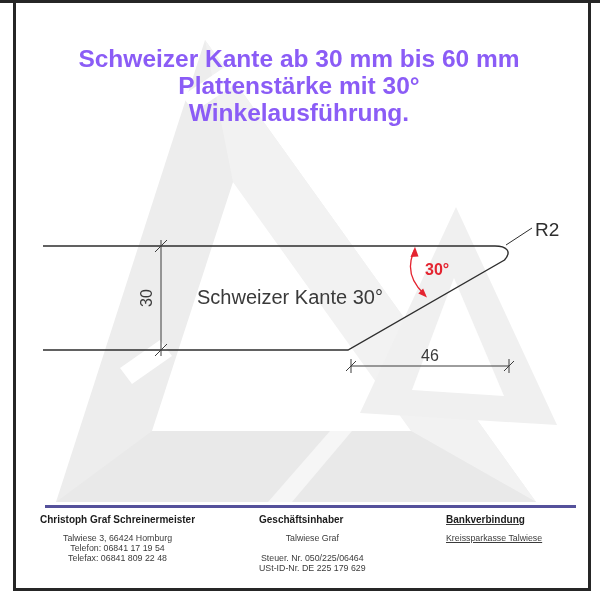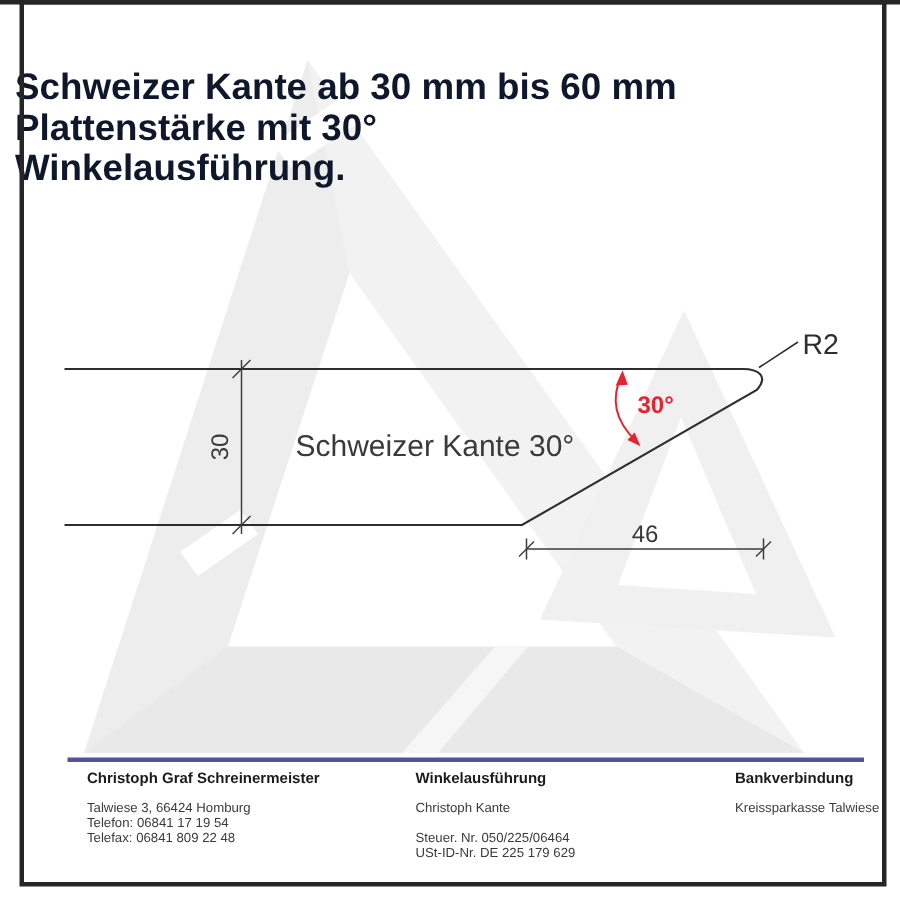--- a/index.html
+++ b/index.html
@@ -15,41 +15,41 @@
   .top-bar{position:absolute;left:0;top:0;width:600px;height:3px;background:#262626;z-index:6;}
   .frame{position:absolute;left:13px;top:0;width:578px;height:591px;
          border:3px solid #262626;box-sizing:border-box;z-index:6;pointer-events:none;}
 
   
   .watermark{position:absolute;left:0;top:0;z-index:0;}
 
   
   .title{
     position:absolute;left:10px;top:45px;width:578px;
-    z-index:2;
-    color:#0f172a;font-weight:bold;font-size:24.5px;line-height:27px;
+    text-align:center;z-index:2;
+    color:#8b5cf6;font-weight:bold;font-size:24.5px;line-height:27px;
     letter-spacing:0px;
   }
 
   
   .drawing{position:absolute;left:0;top:0;z-index:1;}
   .draw-label{font-size:20px;fill:#3a3a3a;}
   .dim-text{font-size:16px;fill:#3a3a3a;}
   .r-text{font-size:19px;fill:#2e2e2e;}
   .red-text{font-size:16px;font-weight:bold;fill:#e42430;}
 
   
   .footer-rule{position:absolute;left:45px;top:505px;width:531px;height:3px;background:#55519b;z-index:2;}
-  .fcol{position:absolute;top:515px;z-index:2;color:#3b3b3b;font-size:8.8px;line-height:10px;margin-left:18px;}
+  .fcol{position:absolute;top:515px;z-index:2;color:#3b3b3b;font-size:8.8px;line-height:10px;}
   .fcol .head{font-size:10px;font-weight:bold;color:#1c1c1c;margin-bottom:8px;}
-  .fcol .ln{min-height:10px;white-space:nowrap;}
+  .fcol .ln{min-height:10px;white-space:nowrap;text-align:center;}
   .fcol .b{font-weight:bold;}
   .col1{left:40px;}
   .col2{left:259px;}
-  .col3{left:472px;}
+  .col3{left:446px;text-decoration:underline;}
 </style>
 </head>
 <body>
 
 <div class="page">
 
   <svg class="watermark" width="600" height="600" viewBox="0 0 600 600">
 
     <polygon points="205,40 56,502 536,502" fill="#ededed"></polygon>
     <polygon points="205,40 536,502 411,431 233,182" fill="#f2f2f2"></polygon>
@@ -104,22 +104,22 @@
   <div class="footer-rule"></div>
 
   <div class="fcol col1">
     <div class="head">Christoph Graf Schreinermeister</div>
     <div class="ln">Talwiese 3, 66424 Homburg</div>
     <div class="ln">Telefon: 06841 17 19 54</div>
     <div class="ln">Telefax: 06841 809 22 48</div>
   </div>
 
   <div class="fcol col2">
-    <div class="head">Winkelausführung</div>
-    <div class="ln">Christoph Kante</div>
+    <div class="head">Geschäftsinhaber</div>
+    <div class="ln">Talwiese Graf</div>
     <div class="ln"></div>
     <div class="ln">Steuer. Nr. 050/225/06464</div>
     <div class="ln">USt-ID-Nr. DE 225 179 629</div>
   </div>
 
   <div class="fcol col3">
     <div class="head">Bankverbindung</div>
     <div class="ln">Kreissparkasse Talwiese</div>
     <div class="ln"></div>
   </div>

